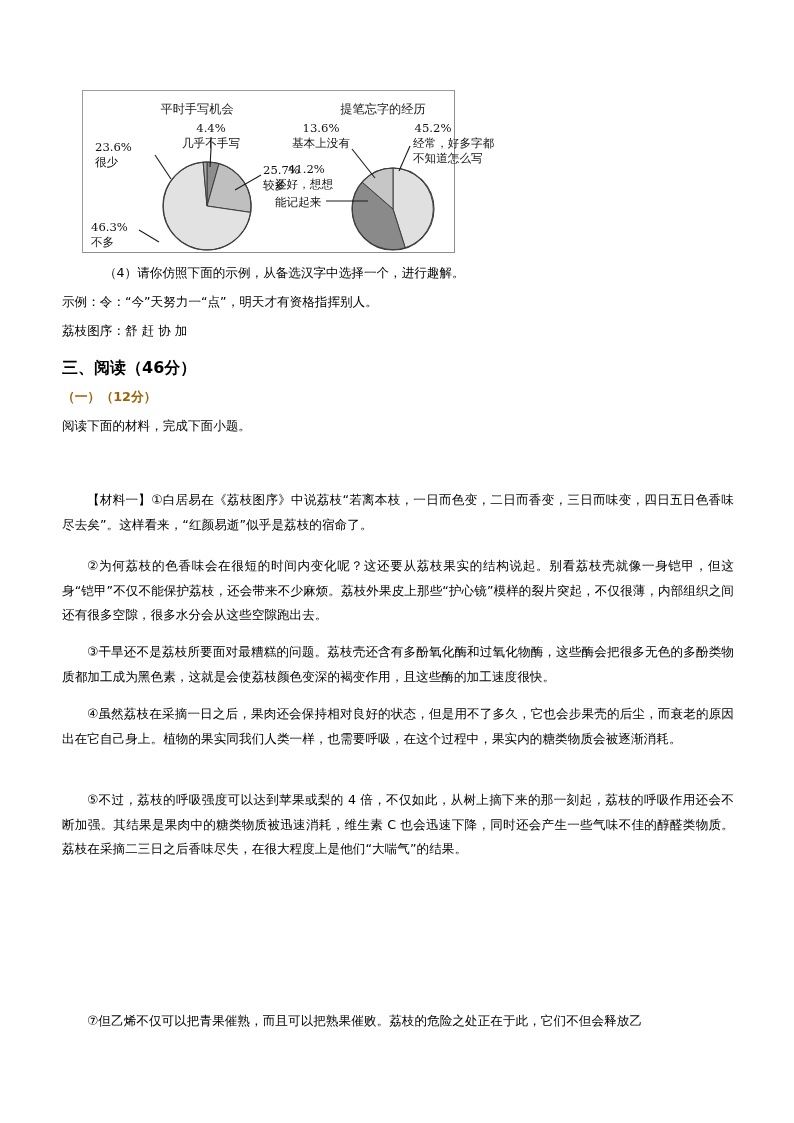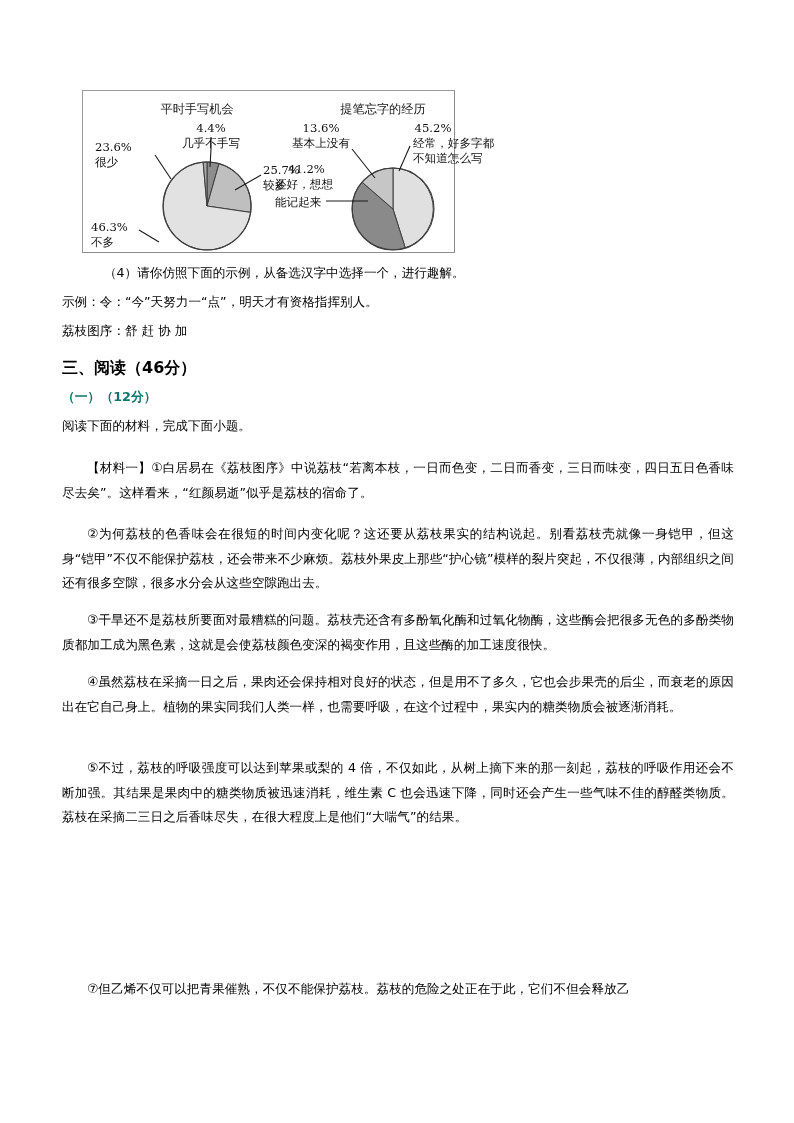--- a/index.html
+++ b/index.html
@@ -56,38 +56,39 @@
     font-family: "DejaVu Sans", "Liberation Sans", sans-serif;
     font-size: 12.6px;
     line-height: 24.6px;
     color: #000;
     text-align: justify;
     text-justify: inter-ideograph;
     letter-spacing: 0.05px;
   }
   .para.indent {
     text-indent: 25px;
+    margin-top: 32px;
   }
   .section-title {
     position: absolute;
     left: 62px;
     font-family: "DejaVu Sans", "Liberation Sans", sans-serif;
     font-size: 16px;
     font-weight: bold;
     line-height: 22px;
     color: #000;
   }
   .sub-title {
     position: absolute;
     left: 62px;
     font-family: "DejaVu Sans", "Liberation Sans", sans-serif;
     font-size: 12.8px;
     font-weight: bold;
     line-height: 22px;
-    color: #0f766e;
+    color: #a16207;
   }
   .line {
     position: absolute;
     left: 62px;
     width: 676px;
     font-family: "DejaVu Sans", "Liberation Sans", sans-serif;
     font-size: 12.6px;
     line-height: 22px;
     color: #000;
   }
@@ -176,15 +177,15 @@
 
   <div class="para indent" style="top:522px;">②为何荔枝的色香味会在很短的时间内变化呢？这还要从荔枝果实的结构说起。别看荔枝壳就像一身铠甲，但这身“铠甲”不仅不能保护荔枝，还会带来不少麻烦。荔枝外果皮上那些“护心镜”模样的裂片突起，不仅很薄，内部组织之间还有很多空隙，很多水分会从这些空隙跑出去。</div>
 
   <div class="para indent" style="top:608px;">③干旱还不是荔枝所要面对最糟糕的问题。荔枝壳还含有多酚氧化酶和过氧化物酶，这些酶会把很多无色的多酚类物质都加工成为黑色素，这就是会使荔枝颜色变深的褐变作用，且这些酶的加工速度很快。</div>
 
   <div class="para indent" style="top:670px;">④虽然荔枝在采摘一日之后，果肉还会保持相对良好的状态，但是用不了多久，它也会步果壳的后尘，而衰老的原因出在它自己身上。植物的果实同我们人类一样，也需要呼吸，在这个过程中，果实内的糖类物质会被逐渐消耗。</div>
 
   <div class="para indent" style="top:756px;">⑤不过，荔枝的呼吸强度可以达到苹果或梨的 4 倍，不仅如此，从树上摘下来的那一刻起，荔枝的呼吸作用还会不断加强。其结果是果肉中的糖类物质被迅速消耗，维生素 C 也会迅速下降，同时还会产生一些气味不佳的醇醛类物质。荔枝在采摘二三日之后香味尽失，在很大程度上是他们“大喘气”的结果。</div>
 
 
-  <div class="para indent" style="top:977px;">⑦但乙烯不仅可以把青果催熟，不仅不能保护荔枝。荔枝的危险之处正在于此，它们不但会释放乙</div>
+  <div class="para indent" style="top:977px;">⑦但乙烯不仅可以把青果催熟，而且可以把熟果催败。荔枝的危险之处正在于此，它们不但会释放乙</div>
 
 </div>
 
 </body></html>

